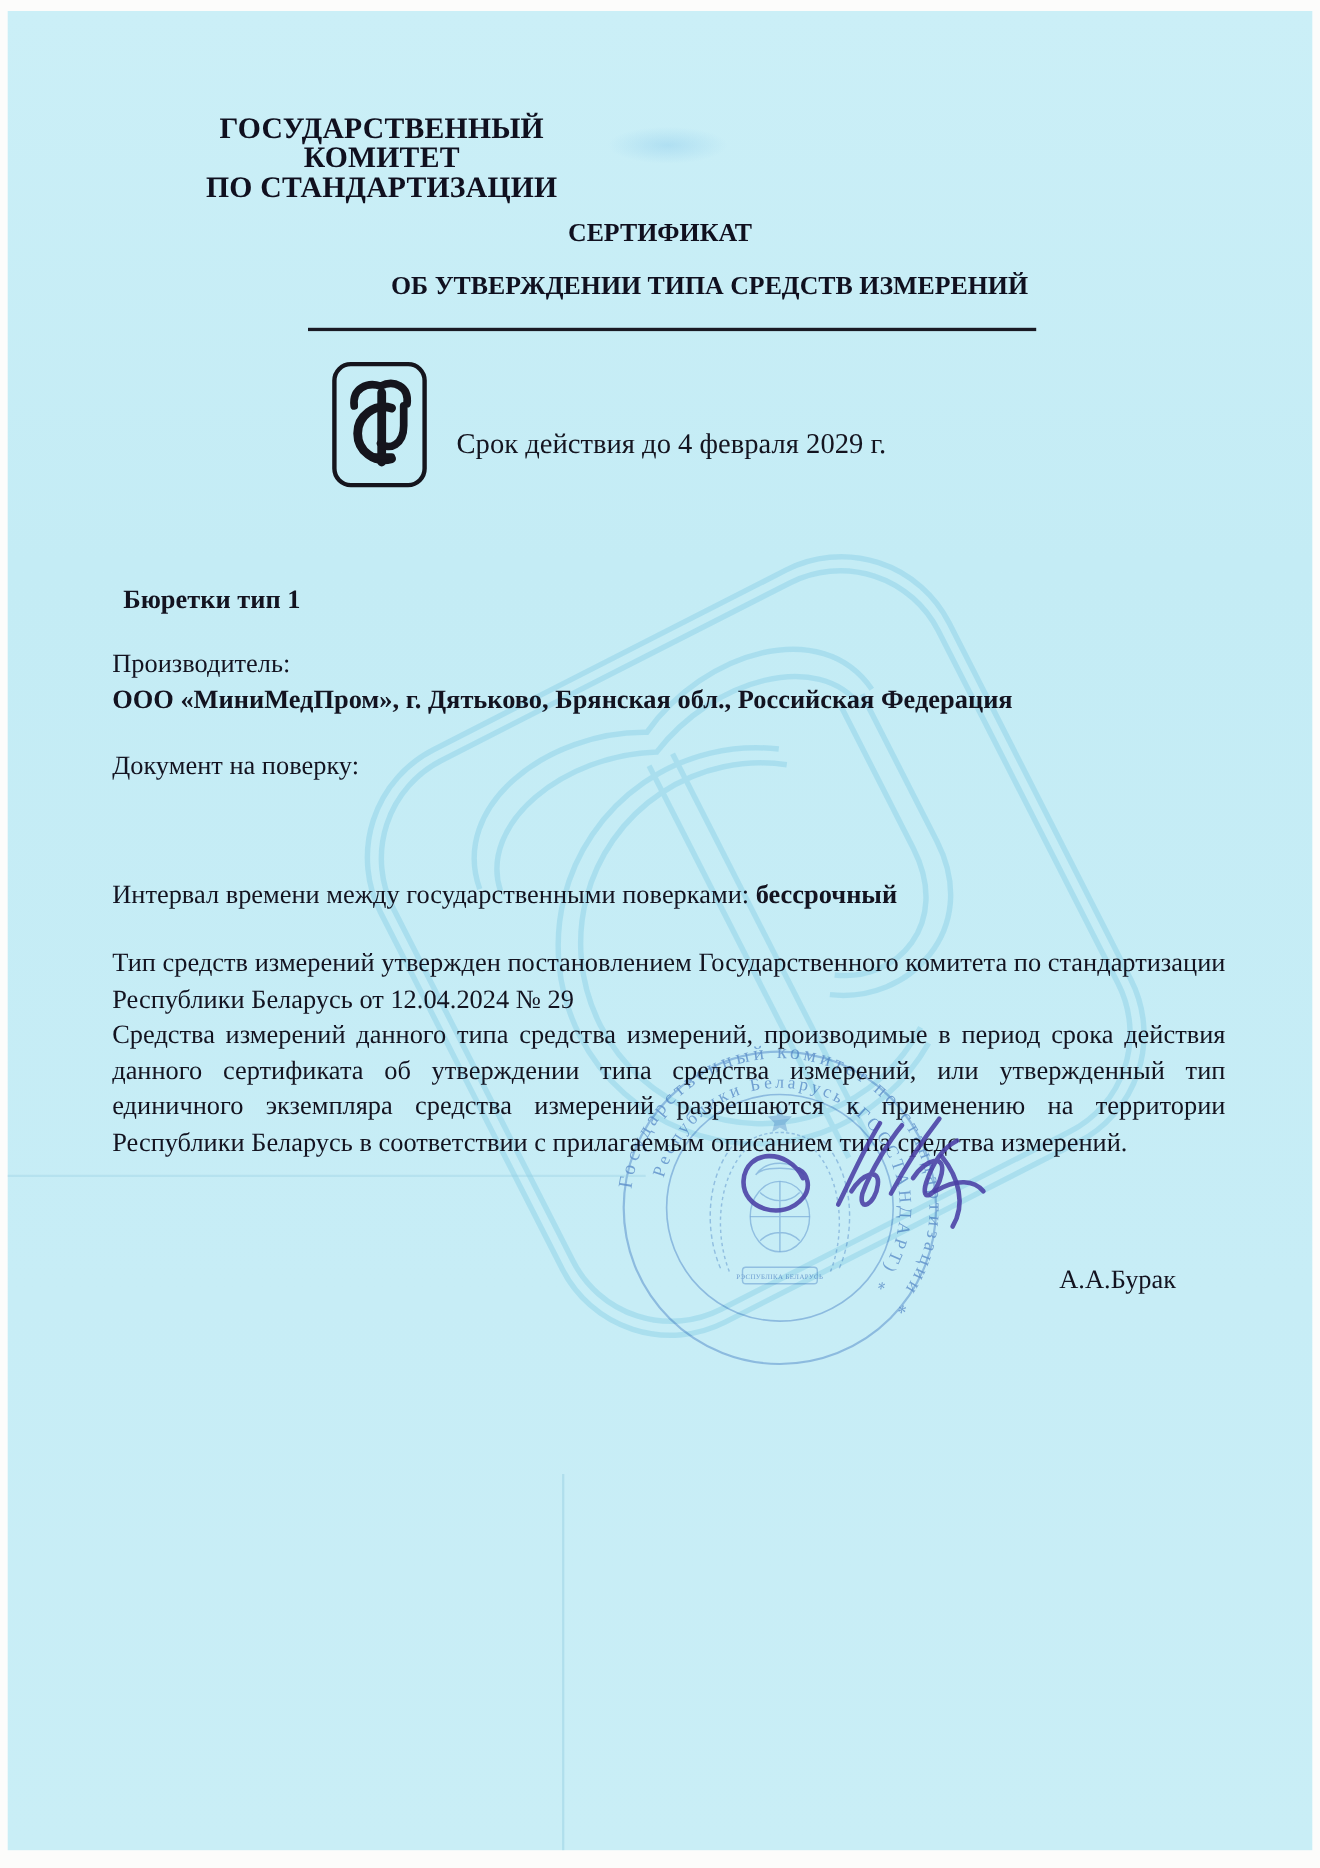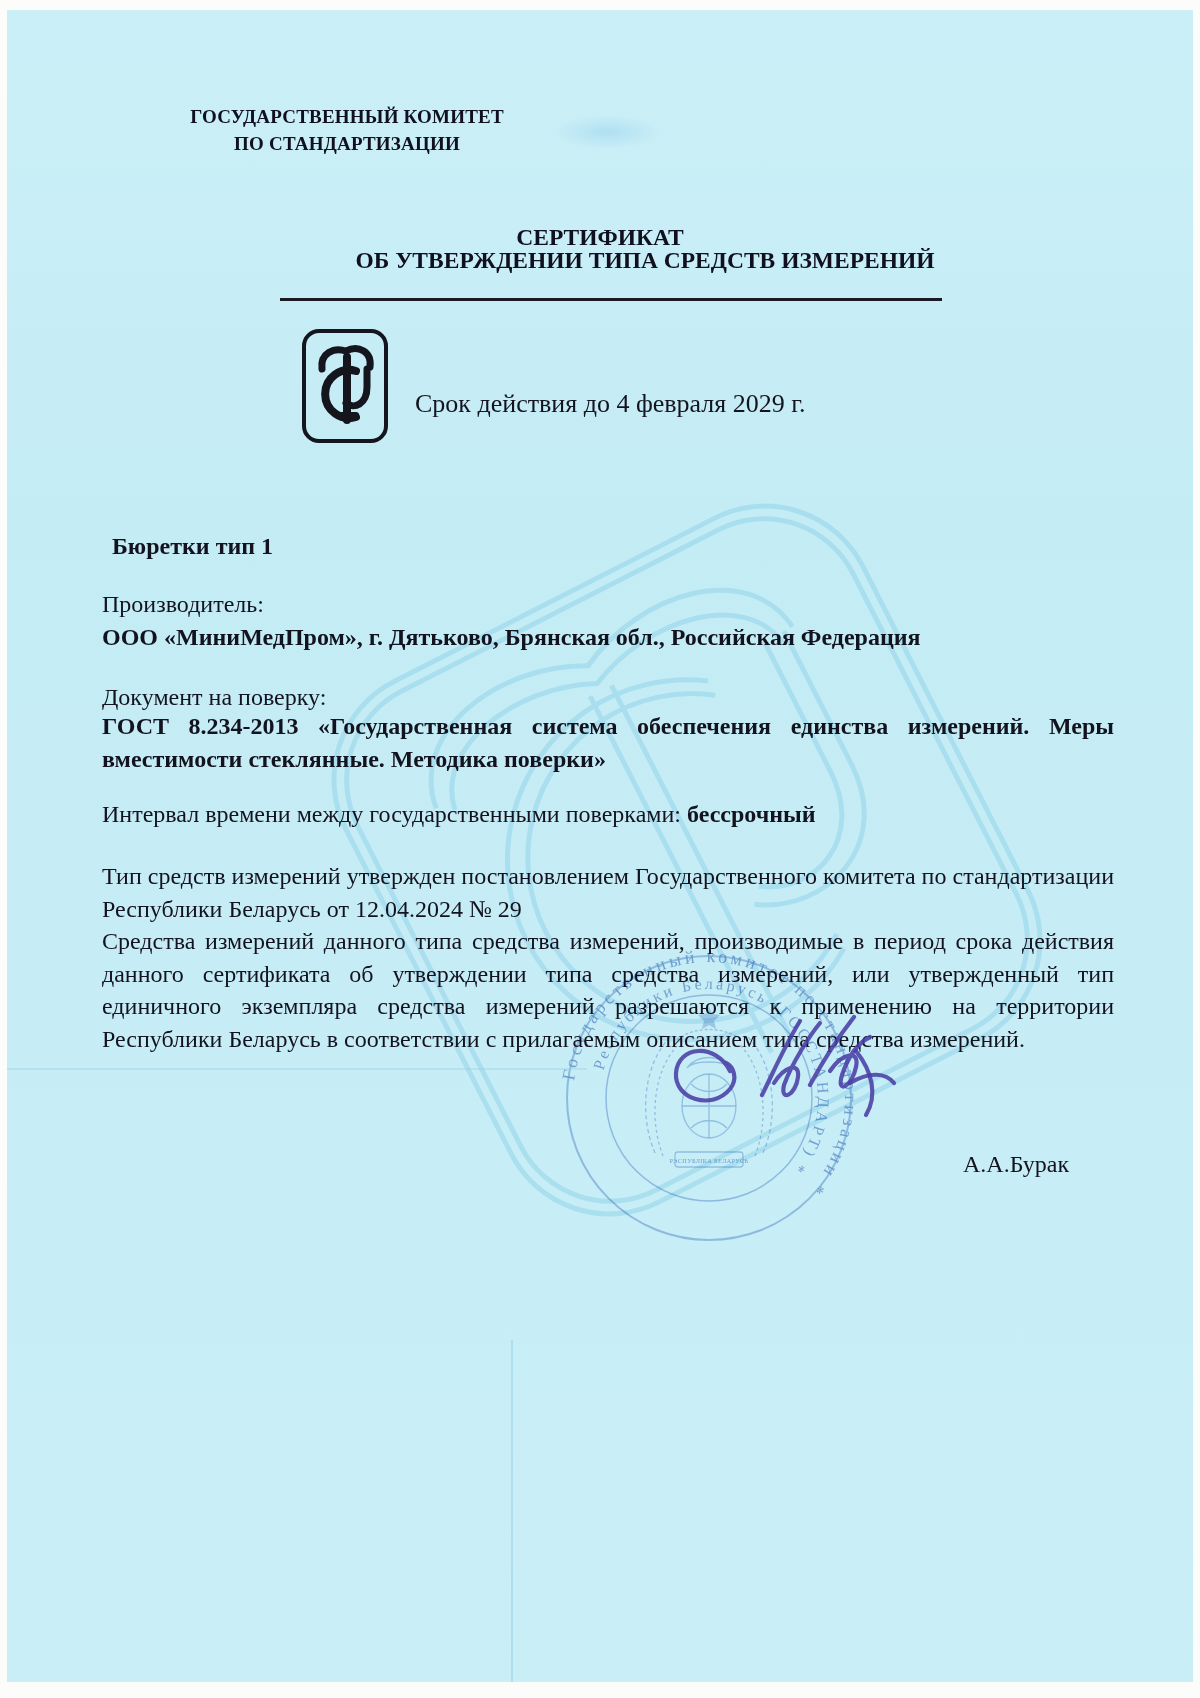--- a/index.html
+++ b/index.html
@@ -13,21 +13,21 @@
   .paper{
     position:absolute;
     left:7px;right:7px;top:10px;bottom:16px;
     background:linear-gradient(180deg,#cbeff7 0%,#c4ecf5 30%,#c7edf6 70%,#c9eef6 100%);
     color:#131320;
   }
   .abs{position:absolute;}
   .hdr-block{
     text-align:center;
     font-weight:bold;
-    font-size:19px;
+    font-size:27px;
     line-height:27px;
     letter-spacing:.2px;
     color:#10101f;
   }
   .title-line{
     width:100%;
     text-align:center;
     font-weight:bold;
     font-size:23.5px;
     color:#10101f;
@@ -92,21 +92,21 @@
     </g>
   </svg>
 
   <div class="abs hdr-block" style="left:150px;top:93px;width:380px;">
     <div>ГОСУДАРСТВЕННЫЙ КОМИТЕТ</div>
     <div>ПО СТАНДАРТИЗАЦИИ</div>
   </div>
 
   <div class="abs scan-smudge" style="left:545px;top:105px;width:110px;height:34px;"></div>
 
-  <div class="abs title-line" style="left:0;top:214px;">СЕРТИФИКАТ</div>
+  <div class="abs title-line" style="left:0;top:189px;">СЕРТИФИКАТ</div>
   <div class="abs title-line" style="left:0;top:237px;padding-left:45px;">ОБ УТВЕРЖДЕНИИ ТИПА СРЕДСТВ ИЗМЕРЕНИЙ</div>
   <div class="abs title-rule" style="left:273px;top:288px;width:662px;"></div>
 
   <svg class="abs" style="left:293px;top:317px;" width="90" height="118" viewBox="0 0 90 118">
     <rect x="4" y="4" width="82" height="110" rx="15" fill="none" stroke="#15151d" stroke-width="4"></rect>
     <g fill="none" stroke="#15151d" stroke-linecap="round">
       <path d="M56,44 A24,24 0 1 0 56,90" stroke-width="8"></path>
       <path d="M47,30 L47,93" stroke-width="8"></path>
       <path d="M22,42 C20,26 34,20 46,24 C58,18 72,24 70,40" stroke-width="7"></path>
       <path d="M67,42 L67,60 C67,77 54,83 46,76" stroke-width="7"></path>
@@ -115,21 +115,20 @@
   </svg>
 
   <div class="abs num-line" style="left:408px;top:379px;">Срок действия до 4 февраля 2029 г.</div>
 
   <div class="abs field-value" style="left:95px;top:523px;margin-left:10px;">Бюретки тип 1</div>
 
   <div class="abs field-label" style="left:95px;top:581px;">Производитель:</div>
   <div class="abs field-value" style="left:95px;top:614px;">ООО «МиниМедПром», г. Дятьково, Брянская обл., Российская Федерация</div>
 
   <div class="abs field-label" style="left:95px;top:674px;">Документ на поверку:</div>
-  <p class="abs jpara bold" style="left:95px;top:700px;width:1012px;">ГОСТ 8.234-2013 «Государственная система обеспечения единства измерений. Меры вместимости стеклянные. Методика поверки»</p>
 
   <div class="abs field-label" style="left:95px;top:791px;">
     <span>Интервал времени между государственными поверками:</span>
     <span style="font-weight:bold;">бессрочный</span>
   </div>
 
   <p class="abs jpara" style="left:95px;top:850px;width:1012px;">Тип средств измерений утвержден постановлением Государственного комитета по стандартизации Республики Беларусь от 12.04.2024 № 29</p>
   <p class="abs jpara" style="left:95px;top:915px;width:1012px;">Средства измерений данного типа средства измерений, производимые в период срока действия данного сертификата об утверждении типа средства измерений, или утвержденный тип единичного экземпляра средства измерений разрешаются к применению на территории Республики Беларусь в соответствии с прилагаемым описанием типа средства измерений.</p>
 
   <svg class="abs stamp-svg" style="left:552px;top:938px;opacity:.8;" width="300" height="300" viewBox="0 0 300 300">

